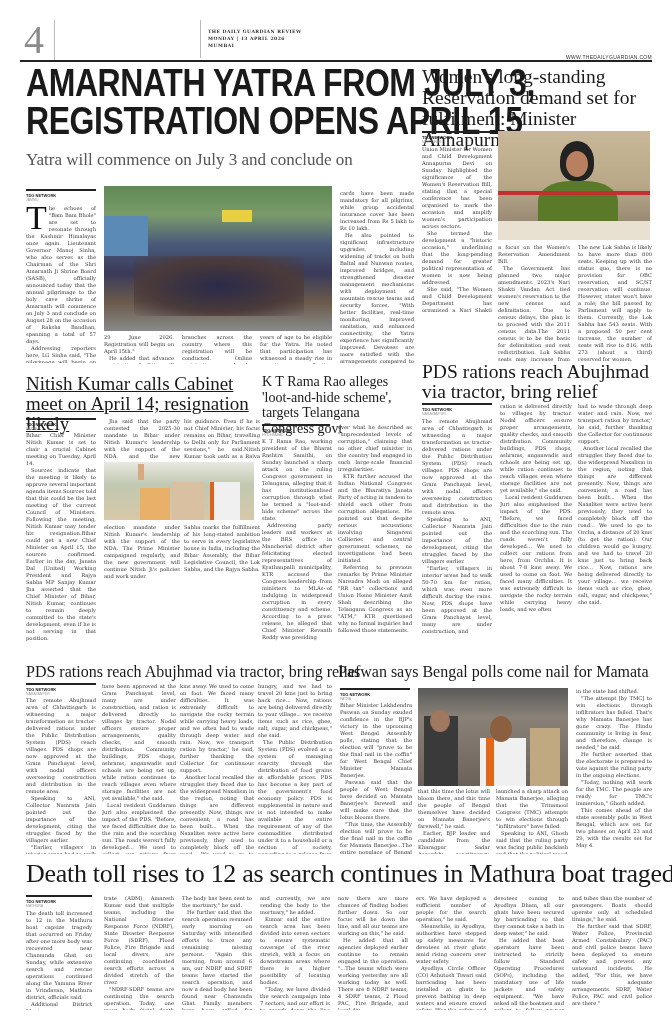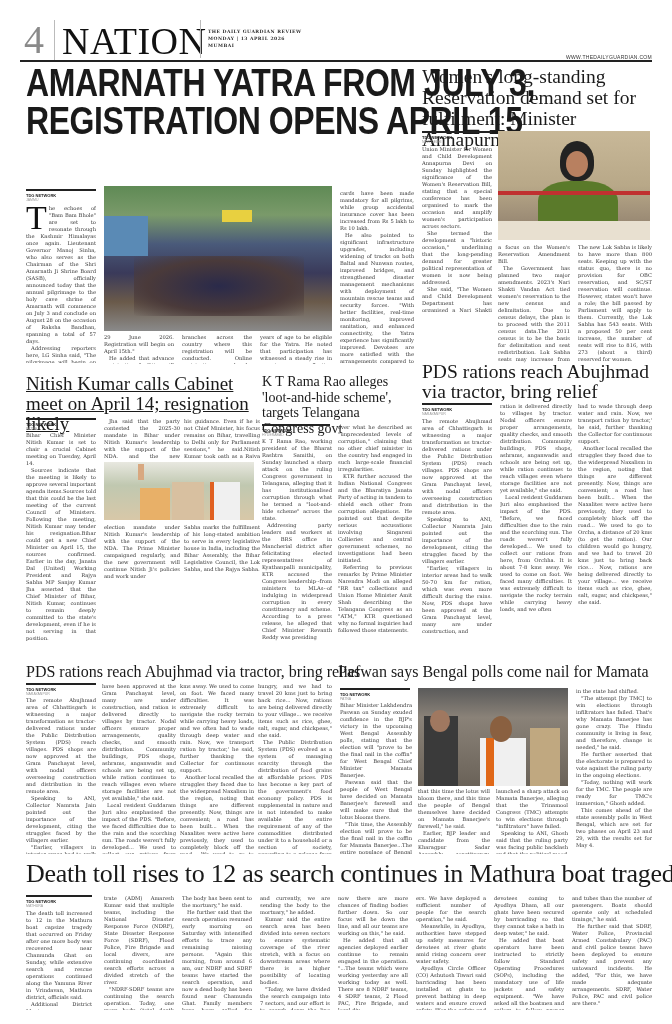--- a/index.html
+++ b/index.html
@@ -30,37 +30,37 @@
   .photo { position: absolute; overflow: hidden; }
 
   .dropcap { float: left; font-family: "Liberation Serif", serif; font-size: 34px; line-height: 26px; margin-right: 2px; color: #111; }
 </style>
 </head>
 <body>
 
 <div class="masthead">
   <div class="page-num">4</div>
   <div class="vline"></div>
-  <div class="section-name">NATION</div>
   <div class="vline2"></div>
   <div class="paper-meta">
     <div>THE DAILY GUARDIAN REVIEW</div>
     <div>MONDAY | 13 APRIL 2026</div>
     <div>MUMBAI</div>
   </div>
   <div class="site-url">WWW.THEDAILYGUARDIAN.COM</div>
 </div>
 <div class="masthead-rule"></div>
 
 <div>
   <div class="headline-sans" style="position:absolute;left:26px;top:64px;font-size:39px;line-height:38px;">
     <div>AMARNATH YATRA FROM JULY 3,</div>
     <div>REGISTRATION OPENS APRIL 15</div>
   </div>
   <div class="deck" style="position:absolute;left:26px;top:150px;font-size:17px;line-height:19px;width:400px;">
+    <div>Yatra will commence on July 3 and conclude on</div>
   </div>
   <div class="byline" style="position:absolute;left:26px;top:189px;width:70px;">
     <span class="net">TDG NETWORK</span>
     <span class="loc">JAMMU</span>
   </div>
   <div class="col" style="left:26px;top:205px;width:70px;height:158px;">
     <span class="dropcap">T</span>
     <span>he echoes of "Bam Bam Bhole" are set to resonate through the Kashmir Himalayas once again. Lieutenant Governor Manoj Sinha, who also serves as the Chairman of the Shri Amarnath Ji Shrine Board (SASB), officially announced today that the annual pilgrimage to the holy cave shrine of Amarnath will commence on July 3 and conclude on August 28 on the occasion of Raksha Bandhan, spanning a total of 57 days.</span>
     <p>Addressing reporters here, LG Sinha said, "The pilgrimage will begin on July 3rd and conclude on Rakshabandhan on August 28th. Overall, this year's pilgrimage will be slightly longer. It will span 57 days. The Pratham Puja will be held on Jyeshtha Purnima,</p>
   </div>

